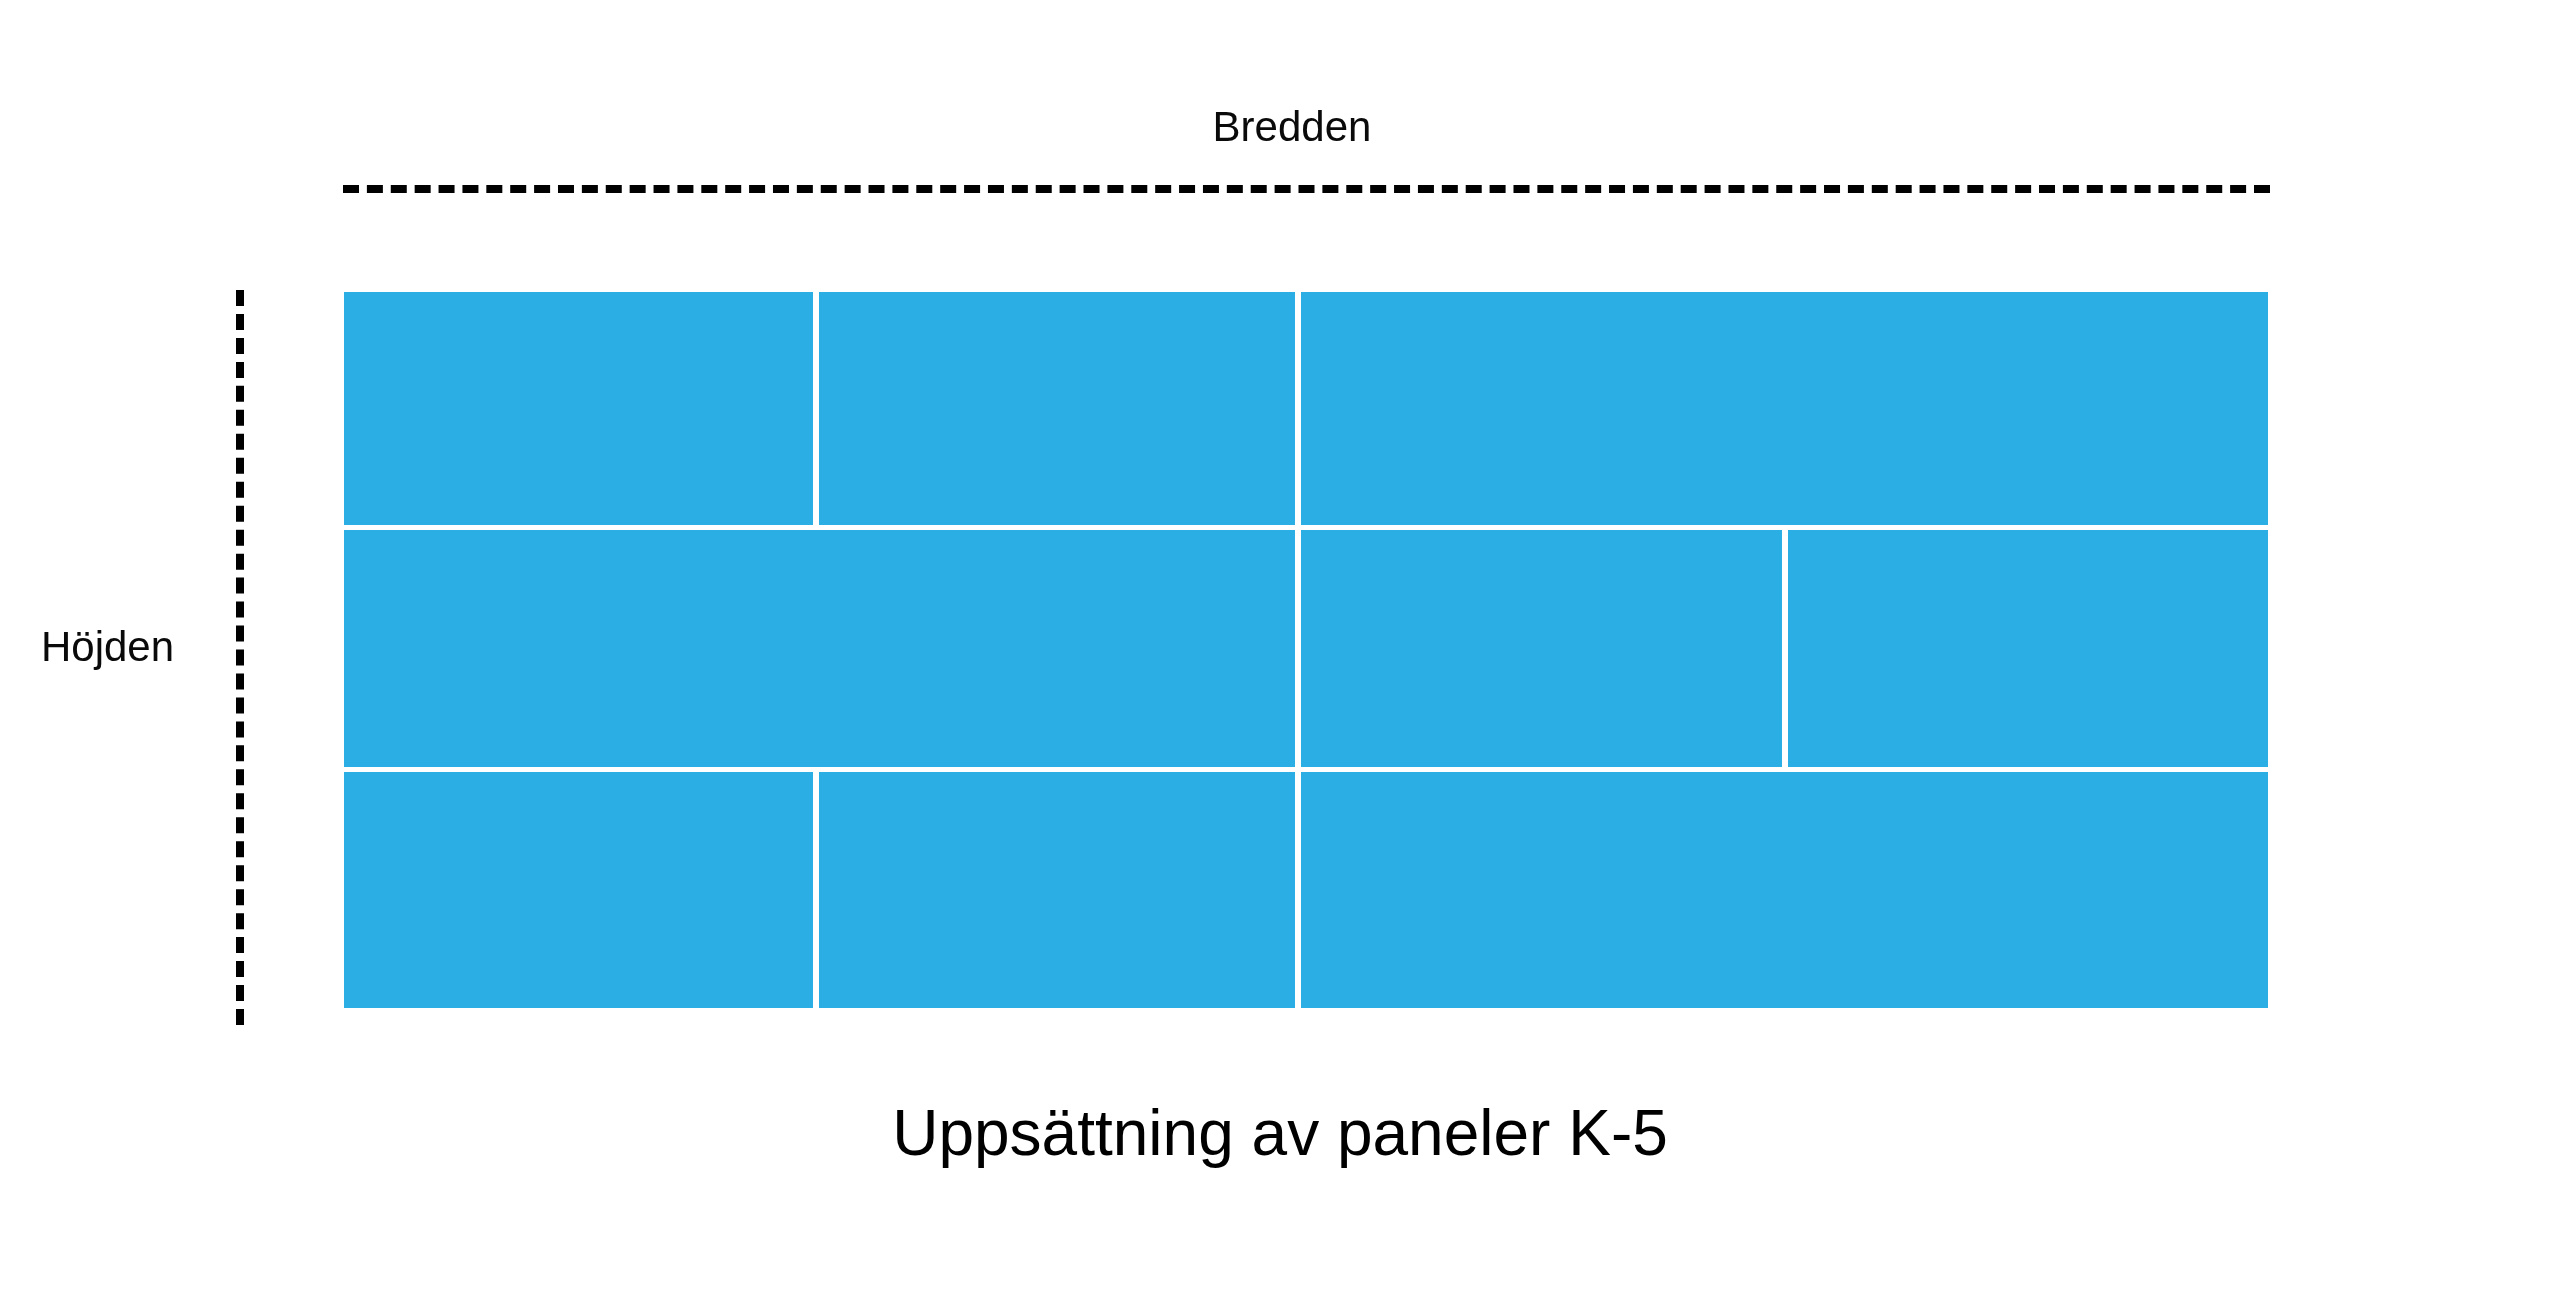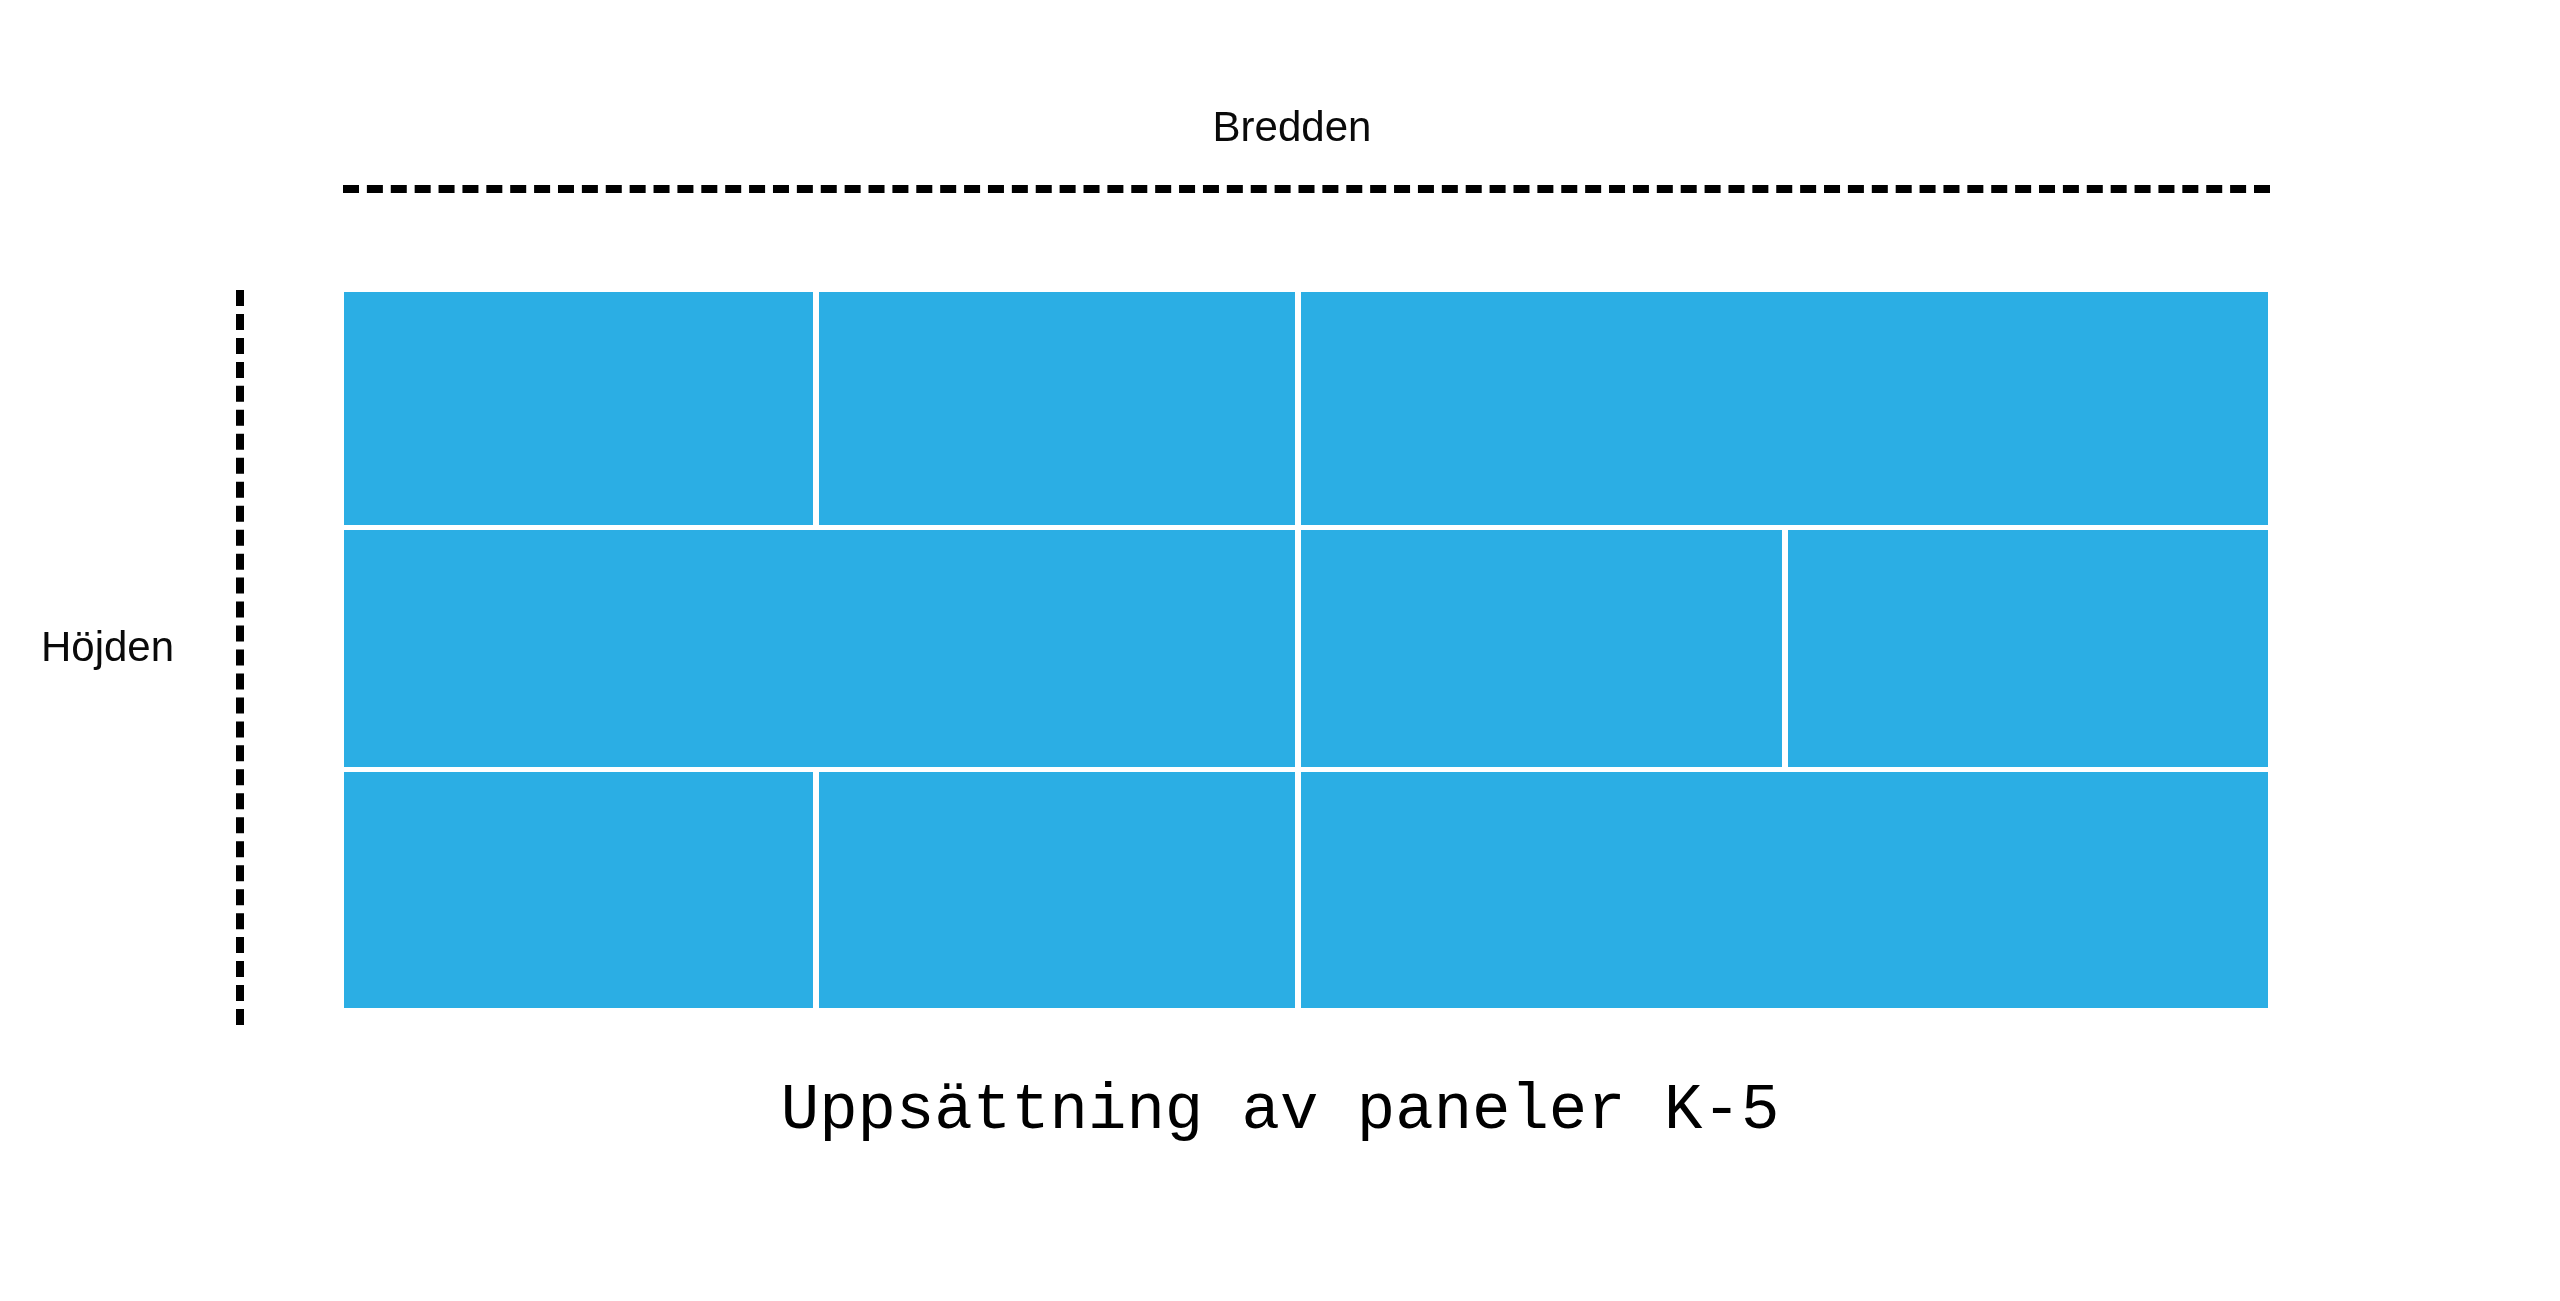--- a/index.html
+++ b/index.html
@@ -83,24 +83,24 @@
     background: #2BAEE4;
     flex: 0 0 auto;
     margin-right: 6px;
   }
   .panel:last-child { margin-right: 0; }
 
   
   #caption {
     position: absolute;
     left: 0;
-    top: 1076px;
+    top: 1098px;
     width: 2560px;
     text-align: center;
-    font-family: Liberation Mono, monospace;
+    font-family: Liberation Sans, sans-serif;
     font-size: 64px;
     line-height: 1.1;
     color: #000000;
     white-space: nowrap;
   }
 </style>
 </head>
 <body>
 
 <div id="stage" style="background: rgb(255, 255, 255);">

